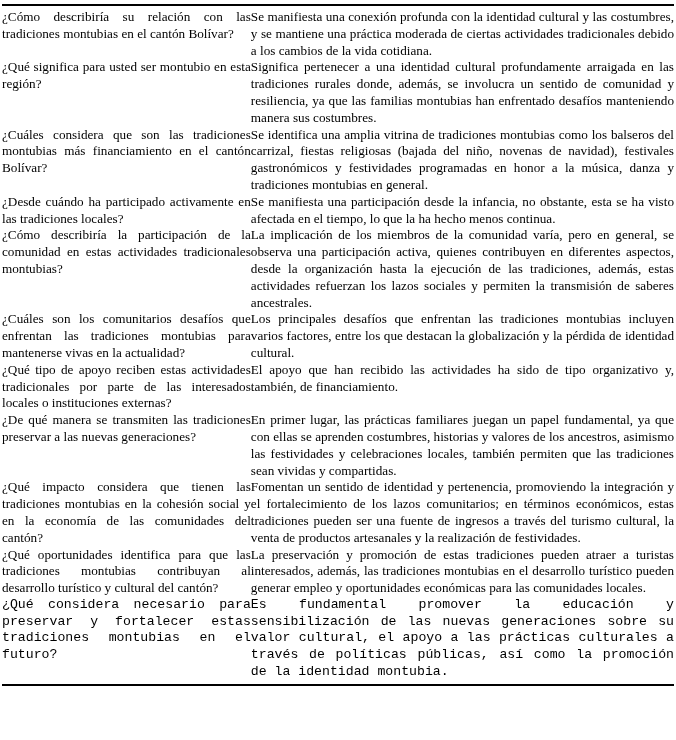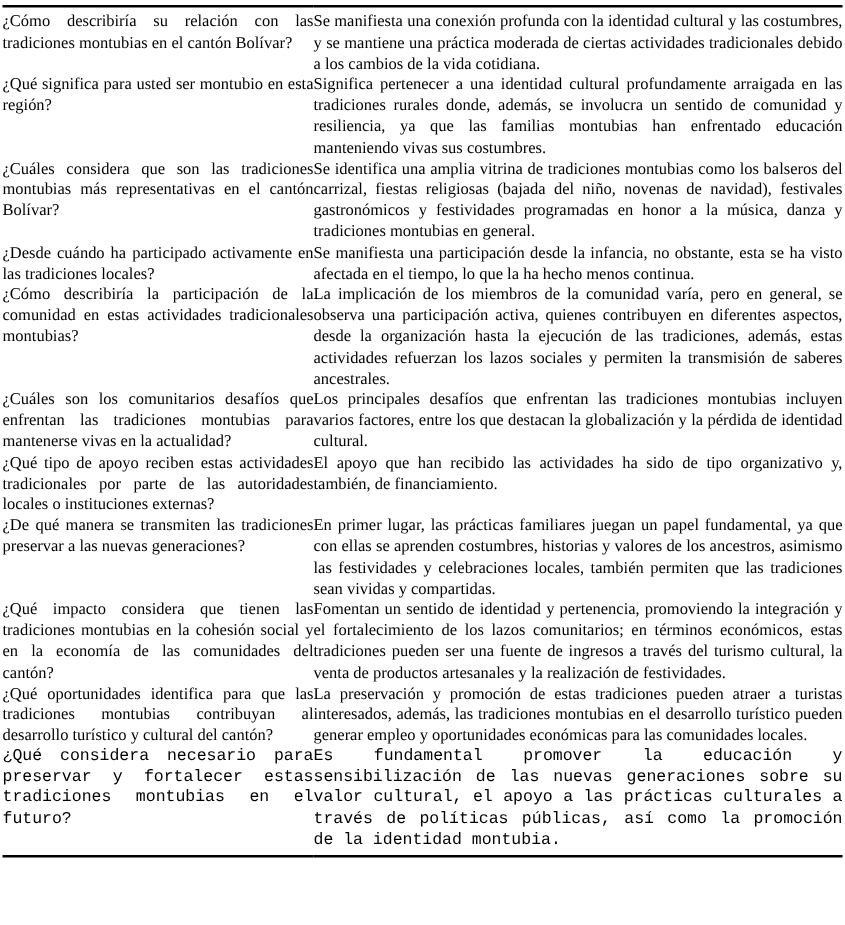--- a/index.html
+++ b/index.html
@@ -50,40 +50,40 @@
 
 <div class="page">
   <table class="paper-table">
     <tbody>
       <tr>
         <td class="q-cell">¿Cómo describiría su relación con las tradiciones montubias en el cantón Bolívar?</td>
         <td class="a-cell">Se manifiesta una conexión profunda con la identidad cultural y las costumbres, y se mantiene una práctica moderada de ciertas actividades tradicionales debido a los cambios de la vida cotidiana.</td>
       </tr>
       <tr>
         <td class="q-cell">¿Qué significa para usted ser montubio en esta región?</td>
-        <td class="a-cell">Significa pertenecer a una identidad cultural profundamente arraigada en las tradiciones rurales donde, además, se involucra un sentido de comunidad y resiliencia, ya que las familias montubias han enfrentado educación manteniendo vivas sus costumbres.</td>
+        <td class="a-cell">Significa pertenecer a una identidad cultural profundamente arraigada en las tradiciones rurales donde, además, se involucra un sentido de comunidad y resiliencia, ya que las familias montubias han enfrentado desafíos manteniendo manera sus costumbres.</td>
       </tr>
       <tr>
-        <td class="q-cell">¿Cuáles considera que son las tradiciones montubias más representativas en el cantón Bolívar?</td>
+        <td class="q-cell">¿Cuáles considera que son las tradiciones montubias más financiamiento en el cantón Bolívar?</td>
         <td class="a-cell">Se identifica una amplia vitrina de tradiciones montubias como los balseros del carrizal, fiestas religiosas (bajada del niño, novenas de navidad), festivales gastronómicos y festividades programadas en honor a la música, danza y tradiciones montubias en general.</td>
       </tr>
       <tr>
         <td class="q-cell">¿Desde cuándo ha participado activamente en las tradiciones locales?</td>
         <td class="a-cell">Se manifiesta una participación desde la infancia, no obstante, esta se ha visto afectada en el tiempo, lo que la ha hecho menos continua.</td>
       </tr>
       <tr>
         <td class="q-cell">¿Cómo describiría la participación de la comunidad en estas actividades tradicionales montubias?</td>
         <td class="a-cell">La implicación de los miembros de la comunidad varía, pero en general, se observa una participación activa, quienes contribuyen en diferentes aspectos, desde la organización hasta la ejecución de las tradiciones, además, estas actividades refuerzan los lazos sociales y permiten la transmisión de saberes ancestrales.</td>
       </tr>
       <tr>
         <td class="q-cell">¿Cuáles son los comunitarios desafíos que enfrentan las tradiciones montubias para mantenerse vivas en la actualidad?</td>
         <td class="a-cell">Los principales desafíos que enfrentan las tradiciones montubias incluyen varios factores, entre los que destacan la globalización y la pérdida de identidad cultural.</td>
       </tr>
       <tr>
-        <td class="q-cell">¿Qué tipo de apoyo reciben estas actividades tradicionales por parte de las autoridades locales o instituciones externas?</td>
+        <td class="q-cell">¿Qué tipo de apoyo reciben estas actividades tradicionales por parte de las interesados locales o instituciones externas?</td>
         <td class="a-cell">El apoyo que han recibido las actividades ha sido de tipo organizativo y, también, de financiamiento.</td>
       </tr>
       <tr>
         <td class="q-cell">¿De qué manera se transmiten las tradiciones preservar a las nuevas generaciones?</td>
         <td class="a-cell">En primer lugar, las prácticas familiares juegan un papel fundamental, ya que con ellas se aprenden costumbres, historias y valores de los ancestros, asimismo las festividades y celebraciones locales, también permiten que las tradiciones sean vividas y compartidas.</td>
       </tr>
       <tr>
         <td class="q-cell">¿Qué impacto considera que tienen las tradiciones montubias en la cohesión social y en la economía de las comunidades del cantón?</td>
         <td class="a-cell">Fomentan un sentido de identidad y pertenencia, promoviendo la integración y el fortalecimiento de los lazos comunitarios; en términos económicos, estas tradiciones pueden ser una fuente de ingresos a través del turismo cultural, la venta de productos artesanales y la realización de festividades.</td>
       </tr>

